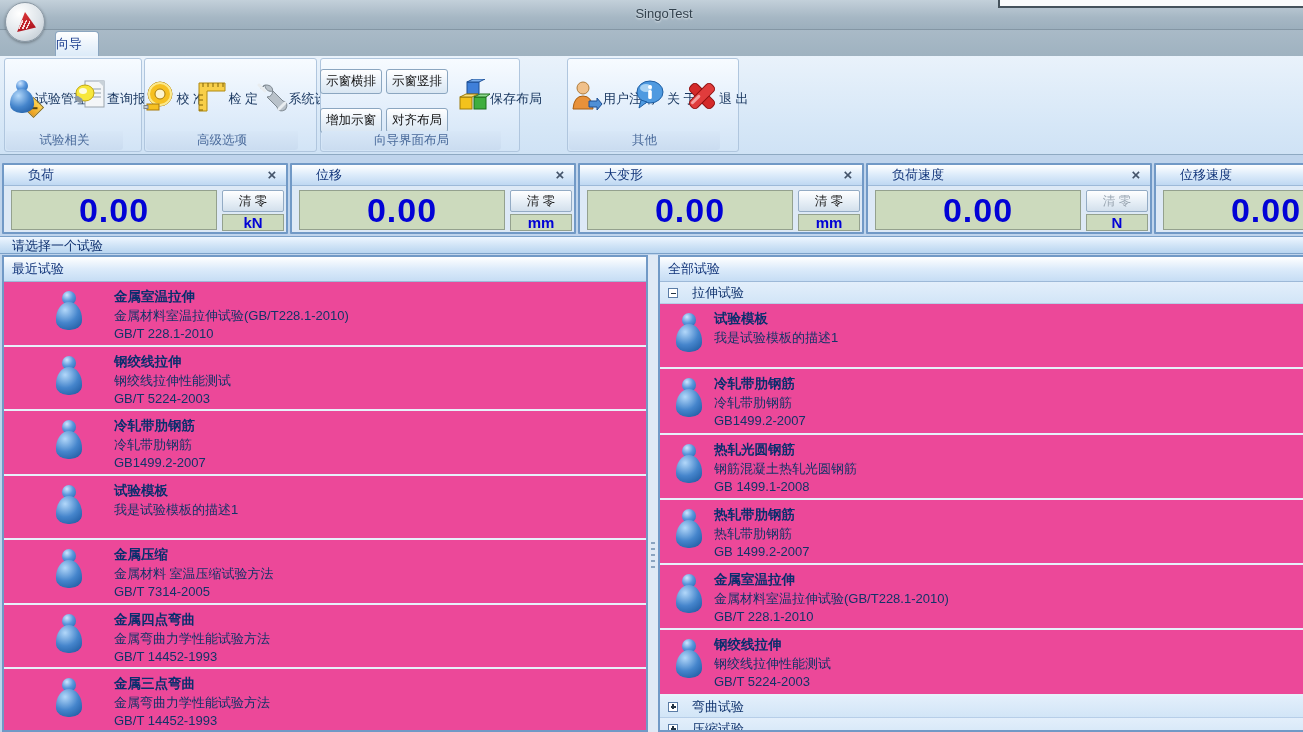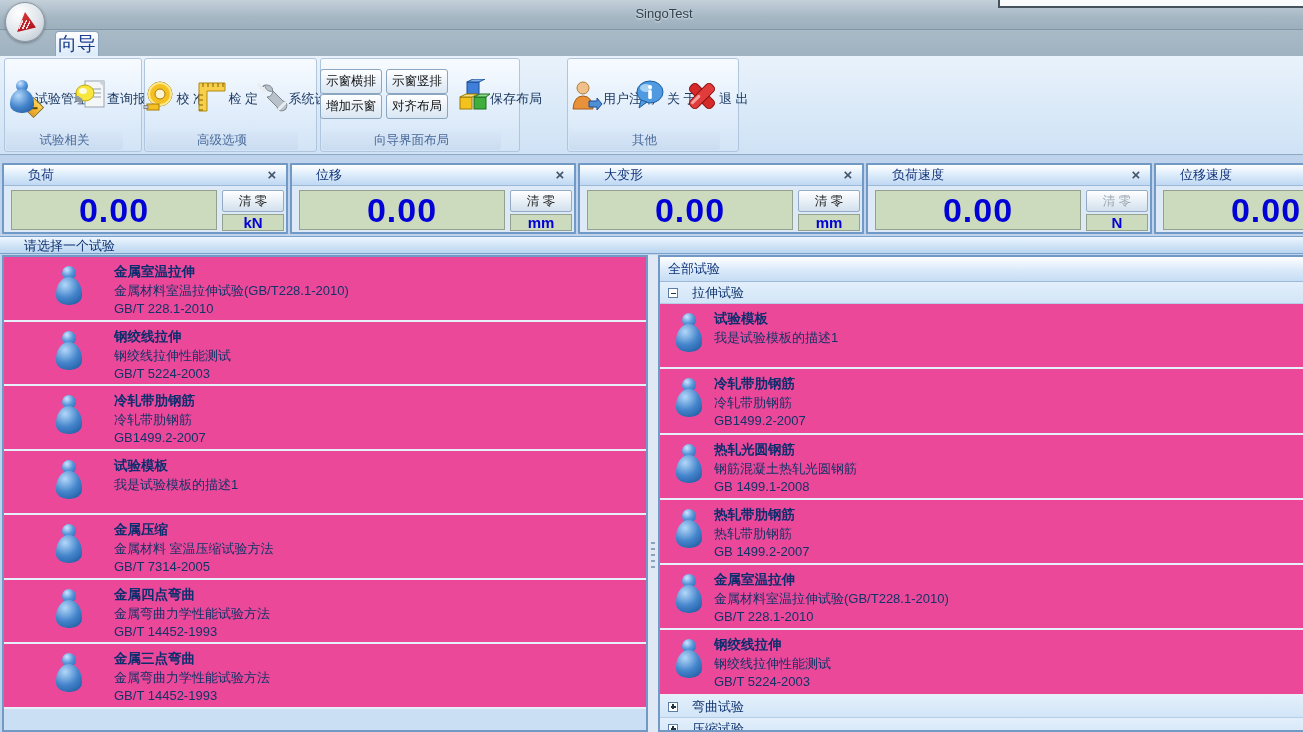--- a/index.html
+++ b/index.html
@@ -21,38 +21,38 @@
   .applogo::after { content:''; position:absolute; left:2px; top:8px; width:14px; height:9px;
     background:repeating-linear-gradient(115deg,transparent 0 2px,#f7dede 2px 3.5px); }
   .overlay-strip { position:absolute; left:998px; top:0; width:305px; height:8px; background:#fafbfc;
     border-left:2px solid #45525c; border-bottom:2px solid #45525c; }
 
   
   .tabrow { position:absolute; left:0; top:30px; width:1303px; height:26px;
     background:linear-gradient(#a9bac7,#9fb2c0); }
   .tab { position:absolute; left:55px; top:1px; width:44px; height:25px;
     background:linear-gradient(#ffffff,#e9f2fb 60%,#dcebf8); border:1px solid #8ba6c0; border-bottom:none;
-    border-radius:4px 4px 0 0; font-size:19px; color:#1d3f8f; text-align:center; line-height:24px; }
+    border-radius:4px 4px 0 0; font-size:13px; color:#1d3f8f; line-height:24px; }
 
   
   .ribbon { position:absolute; left:0; top:56px; width:1303px; height:99px;
     background:linear-gradient(#e9f2fb,#d6e7f7 70%,#cfe2f5); border-bottom:1px solid #8ea9c2; }
   .rgroup { position:absolute; top:2px; height:94px; border:1px solid #b0c6de; border-radius:3px;
     background:linear-gradient(#f7fbff,#e2eefb 55%,#d2e4f6); }
   .rg-label { position:absolute; left:1px; right:18px; bottom:1px; height:19px; text-align:center;
     font-size:12.5px; color:#48699a; line-height:18px;
     background:linear-gradient(#d8e7f7,#cadcf0); border-radius:0 0 3px 3px; }
   .rg-body { position:absolute; left:0; top:0; right:0; bottom:20px; display:flex;
     align-items:flex-start; justify-content:center; padding-top:3px; }
   .lbtn { width:64px; height:70px; display:flex; flex-direction:row; align-items:center;
     justify-content:flex-start; border-radius:3px; cursor:default; }
   .lbtn .ic { width:36px; height:38px; display:flex; align-items:center; justify-content:center; }
   .lbtn .lb { font-size:13px; color:#17355e; margin-top:3px; white-space:nowrap; }
   .vdiv { width:1px; height:62px; background:#b4c8de; margin:4px 4px 0 4px; }
-  .sgrid { display:flex; flex-direction:column; gap:0; margin-top:7px; }
+  .sgrid { display:flex; flex-direction:column; gap:14px; margin-top:7px; }
   .srow { display:flex; gap:4px; }
   .sbtn { width:62px; height:25px; font-size:12.5px; color:#111; text-align:center; line-height:23px;
     background:linear-gradient(#ffffff,#e9f1f9 55%,#d9e6f2); border:1px solid #8ba6c0; border-radius:3px; }
 
   
   .gauges { position:absolute; left:0; top:163px; width:1303px; height:71px; }
   .gauge { position:absolute; top:0; width:286px; height:71px; border:2px solid #7199c6;
     background:#dde9f6; border-radius:1px; }
   .g-title { position:absolute; left:0; top:0; right:0; height:21px;
     background:linear-gradient(#ffffff,#dcebfa 50%,#bfd8f2); border-bottom:1px solid #9db9d8;
@@ -66,21 +66,21 @@
     background:linear-gradient(#ffffff,#e6eef6 55%,#d3e0ec); border:1px solid #93abc4; border-radius:2px;
     font-size:12.5px; color:#222; font-family:inherit; }
   .zero-btn.disabled { color:#9aa6b2; }
   .unit-box { position:absolute; left:218px; top:49px; width:62px; height:17px; background:#ccdabd;
     border:1px solid #94a18e; font-size:15px; font-weight:bold; color:#0202d6; text-align:center;
     line-height:15px; }
 
   
   .promptbar { position:absolute; left:0; top:236px; width:1303px; height:18px;
     background:linear-gradient(#eef6ff,#cfe3f6 55%,#b9d5f0); border-top:1px solid #7ba1c9;
-    border-bottom:1px solid #7ba1c9; font-size:13px; color:#0d2f6e; line-height:17px; padding-left:24px; }
+    border-bottom:1px solid #7ba1c9; font-size:13px; color:#0d2f6e; line-height:17px; padding-left:12px; }
 
   
   .panel { position:absolute; top:255px; bottom:0; border:2px solid #7199c6; background:#cadef4; overflow:hidden; }
   .panel-left  { left:2px;  width:646px; }
   .panel-right { left:658px; width:645px; border-right:none; }
   .list-header { height:25px; background:linear-gradient(#ffffff,#dcebfa 50%,#c6ddf4);
     border-bottom:1px solid #9db9d8; font-size:13px; color:#12357a; line-height:24px; padding-left:8px; }
   .list-item { position:relative; border-bottom:2px solid #e7f0fa; background:#ec4899; }
   .pl .list-item { height:64.5px; }
   .pr .list-item { height:65.3px; }
@@ -326,20 +326,21 @@
       <div class="g-green">
         <span class="g-value">0.00</span>
         </div>
 
     </div>
   </div>
 
   <div class="promptbar">请选择一个试验</div>
 
   <div class="panel panel-left pl">
+    <div class="list-header">最近试验</div>
 
     <div class="list-item">
       <span class="pawn"></span>
       <span class="li-title">金属室温拉伸</span>
       <span class="li-desc">金属材料室温拉伸试验(GB/T228.1-2010)</span>
       <span class="li-std">GB/T 228.1-2010</span>
     </div>
     <div class="list-item">
       <span class="pawn"></span>
       <span class="li-title">钢绞线拉伸</span>

